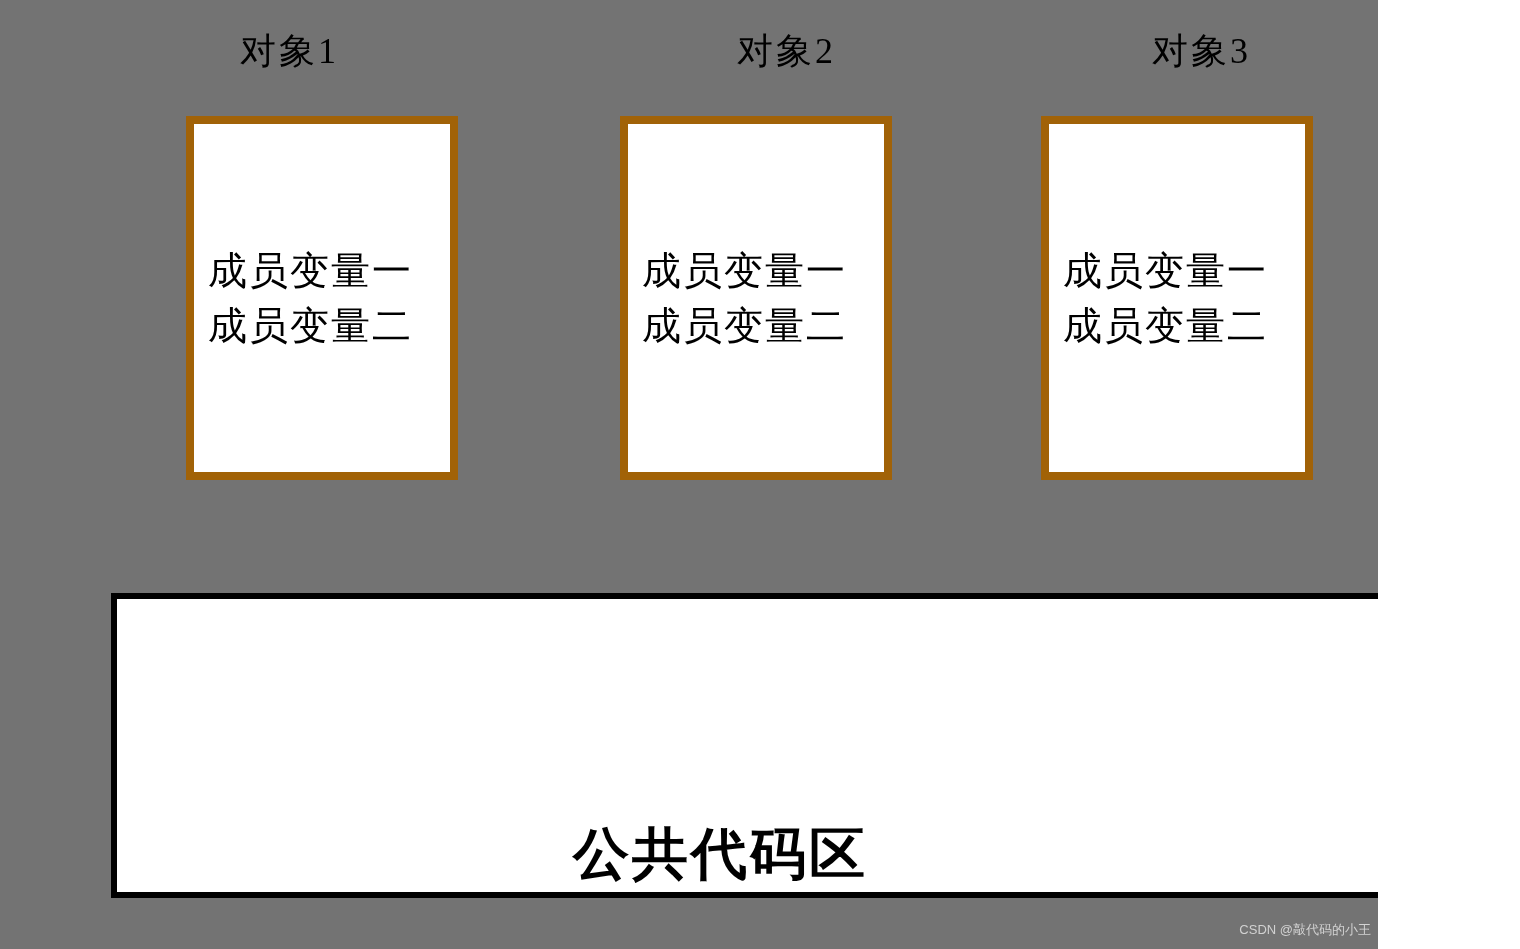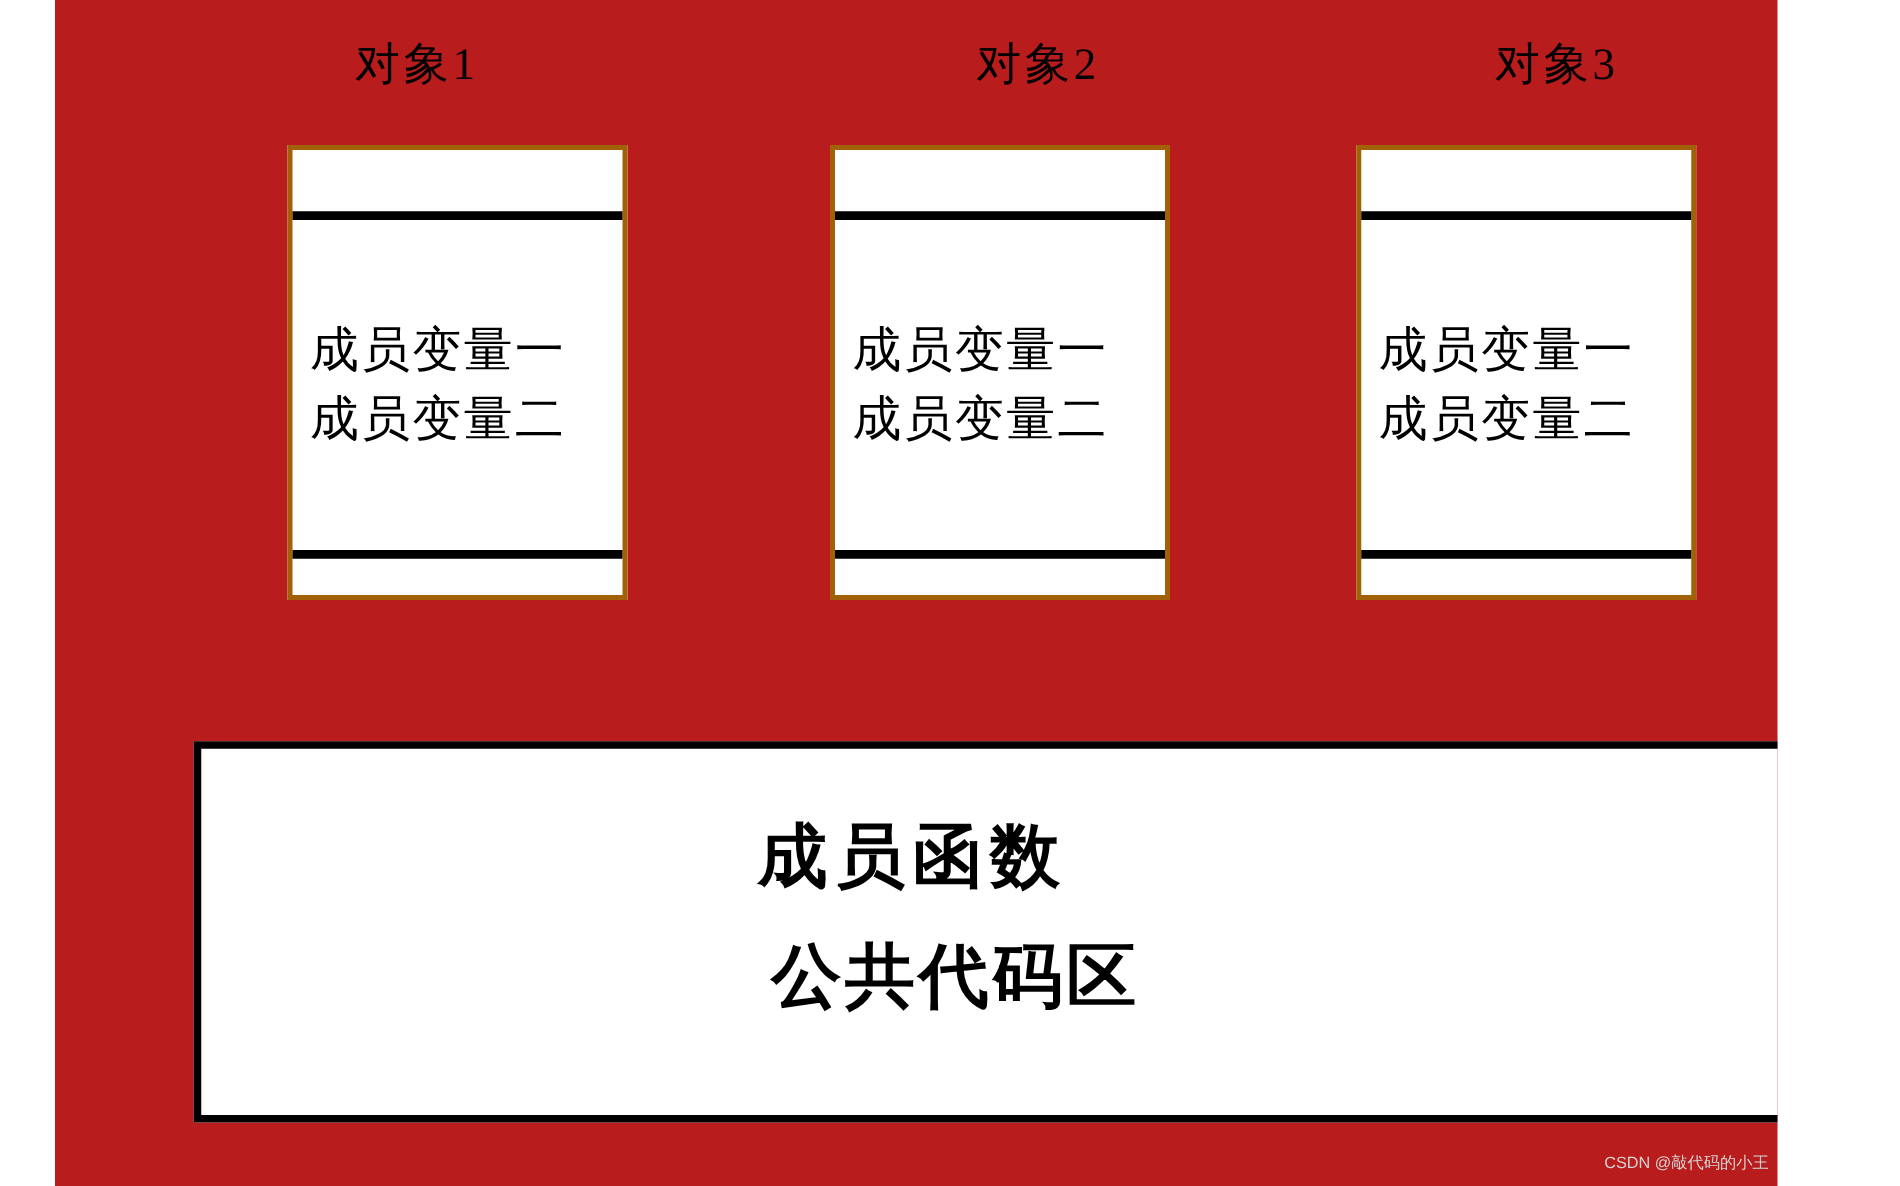--- a/index.html
+++ b/index.html
@@ -5,41 +5,41 @@
   * { margin:0; padding:0; box-sizing:border-box; }
   html,body { width:1520px; height:949px; }
   body {
     font-family:"Liberation Serif", serif;
     background:#ffffff;
     position:relative;
   }
   .stage {
     position:absolute; left:0; top:0;
     width:1378px; height:949px;
-    background:#b91c1c; overflow:hidden;margin-left:44px;
+    background:#737373; overflow:hidden;
   }
 
   
   .obj-title {
     position:absolute; top:31px;
     font-size:36px; line-height:40px;
     letter-spacing:3px; color:#000;
     white-space:nowrap;
   }
   .obj-title.t1 { left:240px; }
   .obj-title.t2 { left:737px; }
   .obj-title.t3 { left:1152px;font-family:Liberation Serif, serif; }
 
   
   .obj-box {
     position:absolute; top:116px;
     width:272px; height:364px;
-    border:4px solid #a16207;
+    border:8px solid #a16207;
     background:#fff;
-    display:flex; flex-direction:column;
+    display:flex; flex-direction:row;
   }
   .obj-box.b1 { left:186px; }
   .obj-box.b2 { left:620px; }
   .obj-box.b3 { left:1041px; }
   .obj-header { height:56px; border-bottom:7px solid #000; }
   .obj-body {
     flex:1; display:flex; flex-direction:column;
     justify-content:center; padding-left:14px;
   }
   .member-line {
@@ -53,21 +53,21 @@
     position:absolute; left:111px; top:593px;
     width:1318px; height:305px;
     border:6px solid #000; background:#fff;
   }
   .shared-line1 {
     position:absolute; left:562px; top:652px;
     font-size:56px; line-height:68px; font-weight:bold;
     letter-spacing:6px; color:#000; white-space:nowrap;
   }
   .shared-line2 {
-    position:absolute; left:573px; top:748px;
+    position:absolute; left:573px; top:820px;
     font-size:56px; line-height:68px; font-weight:bold;
     letter-spacing:3px; color:#000; white-space:nowrap;
   }
 
   
   .ime-bar {
     position:absolute; left:1446px; top:667px;
     width:80px; height:51px;
     background:#fdfdfd;
     border:1px solid #d5d5d5;
@@ -134,21 +134,20 @@
   <div class="obj-box b3">
     <div class="obj-header"></div>
     <div class="obj-body">
       <div class="member-line">成员变量一</div>
       <div class="member-line">成员变量二</div>
     </div>
     <div class="obj-footer"></div>
   </div>
 
   <div class="shared-box"></div>
-  <div class="shared-line1">成员函数</div>
   <div class="shared-line2">公共代码区</div>
 
   <div class="ime-bar">
     <div class="ime-mode">中</div>
   </div>
   <div class="sogou-icon">
     <span class="sogou-s">S</span>
   </div>
 
   <div class="watermark">CSDN @敲代码的小王</div>

